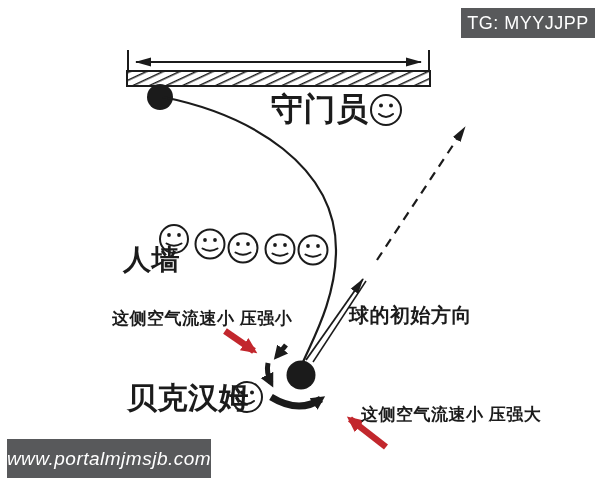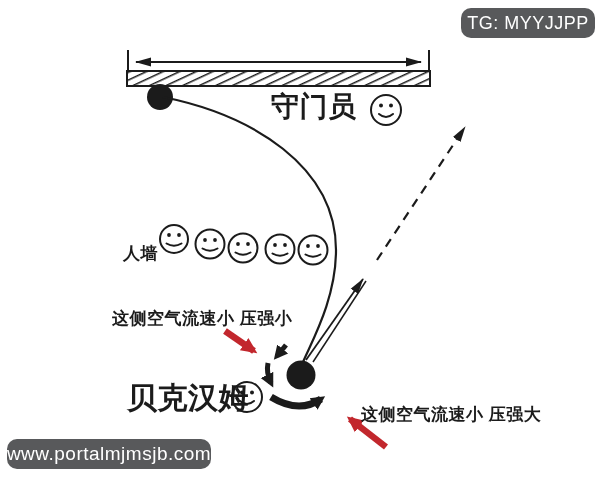--- a/index.html
+++ b/index.html
@@ -12,35 +12,35 @@
   .stage{
     position:relative;width:600px;height:480px;overflow:hidden;
     background:var(--background);
     font-family:"Liberation Sans",sans-serif;
   }
   .canvas{position:absolute;left:0;top:0;}
   .lbl{
     position:absolute;color:var(--ink);font-weight:600;white-space:nowrap;
     line-height:1.1;letter-spacing:0.5px;
   }
-  .lbl-goalkeeper{left:271px;top:92px;font-size:28px;}
+  .lbl-goalkeeper{left:271px;top:92px;font-size:32px;}
   .lbl-actual-path{left:129px;top:158px;font-size:22px;}
-  .lbl-wall{left:123px;top:245px;font-size:17px;}
+  .lbl-wall{left:123px;top:245px;font-size:28px;}
   .lbl-initial-direction{left:349px;top:304px;font-size:20px;}
   .lbl-fast-air{left:112px;top:310px;font-size:17px;}
   .lbl-beckham{left:127px;top:381px;font-size:30px;}
   .lbl-spin-direction{left:255px;top:412px;font-size:15px;}
   .lbl-slow-air{left:361px;top:406px;font-size:17px;}
   .badge{
     position:absolute;background:var(--badge-bg);color:#ffffff;
     display:flex;align-items:center;justify-content:center;
-    font-weight:400;letter-spacing:0.5px;border-radius:10px;
+    font-weight:400;letter-spacing:0.5px;
   }
   .badge-tg{left:461px;top:8px;width:134px;height:30px;font-size:18px;}
-  .badge-url{left:7px;top:439px;width:204px;height:30px;font-size:19px;}
+  .badge-url{left:7px;top:439px;width:204px;height:39px;font-size:19px;font-style:italic;}
   
   .ink-line{stroke:var(--ink);fill:none;}
   .ink-fill{fill:var(--ink);}
   .ah{fill:var(--ink);}
   .ah-r{fill:var(--red-arrow);}
   .red-line{stroke:var(--red-arrow);fill:none;}
   .smiley .face{fill:#ffffff;stroke:var(--ink);stroke-width:2;}
   .smiley .eye{fill:var(--ink);}
   .smiley .mouth{fill:none;stroke:var(--ink);stroke-width:2;stroke-linecap:round;}
 </style>
@@ -136,20 +136,21 @@
     <g class="smiley" transform="translate(247,397)">
       <circle class="face" r="15"></circle>
       <circle class="eye" cx="-5" cy="-4.5" r="2"></circle>
       <circle class="eye" cx="5" cy="-4.5" r="2"></circle>
       <path class="mouth" d="M -7 4 Q 0 10 7 4"></path>
     </g>
   </svg>
 
   <div class="lbl lbl-goalkeeper">守门员</div>
   <div class="lbl lbl-wall">人墙</div>
+  <div class="lbl lbl-initial-direction">球的初始方向</div>
   <div class="lbl lbl-fast-air">这侧空气流速小 压强小</div>
   <div class="lbl lbl-beckham">贝克汉姆</div>
   <div class="lbl lbl-slow-air">这侧空气流速小 压强大</div>
 
   <div class="badge badge-tg">TG: MYYJJPP</div>
   <div class="badge badge-url">www.portalmjmsjb.com</div>
 
 </div>
 
 </body></html>

